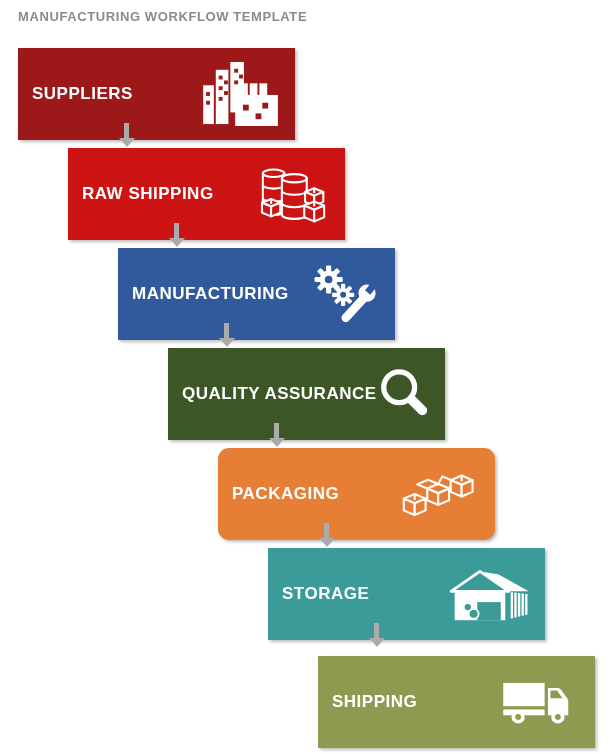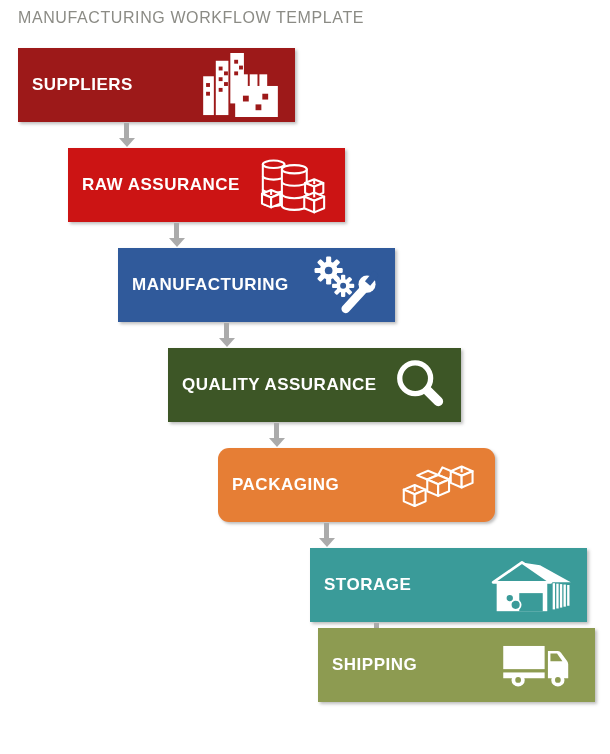--- a/index.html
+++ b/index.html
@@ -5,26 +5,26 @@
   html,body{margin:0;padding:0;background:#fff;}
   .canvas{
     position:relative;
     width:610px;height:754px;
     background:#fff;
     font-family:"Liberation Sans", sans-serif;
     overflow:hidden;
   }
   .page-title{
     position:absolute;left:18px;top:9px;
-    font-size:16px;font-weight:400;letter-spacing:.6px;
+    font-size:13px;font-weight:700;letter-spacing:.6px;
     color:var(--title-color,#8B8B85);
     white-space:nowrap;
   }
   .step{
-    position:absolute;width:277px;height:74px;
+    position:absolute;width:277px;height:92px;
     background:var(--bg,#888);
     box-shadow:2px 2px 3px rgba(110,110,110,.45);
   }
   .step .label{
     position:absolute;left:14px;top:50%;transform:translateY(-50%);
     color:#fff;font-size:17px;font-weight:700;letter-spacing:.5px;
     white-space:nowrap;
   }
   .step .icon{
     position:absolute;right:13px;top:50%;transform:translateY(-50%);
@@ -37,23 +37,23 @@
   .icon svg .ls{fill:none;stroke:#fff;stroke-width:2.5;stroke-linejoin:round;}
   .arrow{position:absolute;width:17px;height:24px;}
   .arrow .stem{width:5px;height:15px;background:var(--arrow,#ABABAB);margin:0 auto;}
   .arrow .head{
     width:0;height:0;margin:0 auto;
     border-left:8.5px solid transparent;border-right:8.5px solid transparent;
     border-top:9px solid var(--arrow,#ABABAB);
   }
   
   .s0{left:18px;top:48px;}  .s1{left:68px;top:148px;}
-  .s2{left:118px;top:248px;text-align:center;}.s3{left:168px;top:348px;padding-left:16px;}
-  .s4{left:218px;top:448px;border-radius:11px;}.s5{left:268px;top:548px;margin-left:42px;}
-  .s6{left:318px;top:628px;text-decoration:underline;}
+  .s2{left:118px;top:248px;text-align:center;}.s3{left:168px;top:348px;}
+  .s4{left:218px;top:448px;border-radius:11px;}.s5{left:268px;top:548px;}
+  .s6{left:318px;top:656px;text-decoration:underline;}
   .a0{left:118px;top:123px;} .a1{left:168px;top:223px;}
   .a2{left:218px;top:323px;} .a3{left:268px;top:423px;}
   .a4{left:318px;top:523px;} .a5{left:368px;top:623px;}
 </style>
 </head>
 <body>
 
 <div class="canvas" style="--arrow: #ABABAB; --title-color: #8B8B85;">
 
   <div class="page-title">MANUFACTURING WORKFLOW TEMPLATE</div>
@@ -85,21 +85,21 @@
       </svg>
     </span>
   </div>
 
   <div class="arrow a0">
       <div class="stem"></div>
       <div class="head"></div>
     </div>
 
   <div class="step s1" style="--bg: #CC1414;">
-    <span class="label">RAW ASSURANCE</span>
+    <span class="label">RAW SHIPPING</span>
     <span class="icon">
       <svg width="82" height="58" viewBox="0 0 84 70">
 
         <path class="ol" d="M8,10 V56 a13,4.5 0 0 0 26,0 V10 Z"></path>
         <ellipse class="ol" cx="21" cy="10" rx="13" ry="4.5"></ellipse>
         <path class="ls" d="M8,24 a13,4.5 0 0 0 26,0"></path>
         <path class="ls" d="M8,40 a13,4.5 0 0 0 26,0"></path>
 
         <path class="ol" d="M31,16 V60 a15,5 0 0 0 30,0 V16 Z"></path>
         <ellipse class="ol" cx="46" cy="16" rx="15" ry="5"></ellipse>

